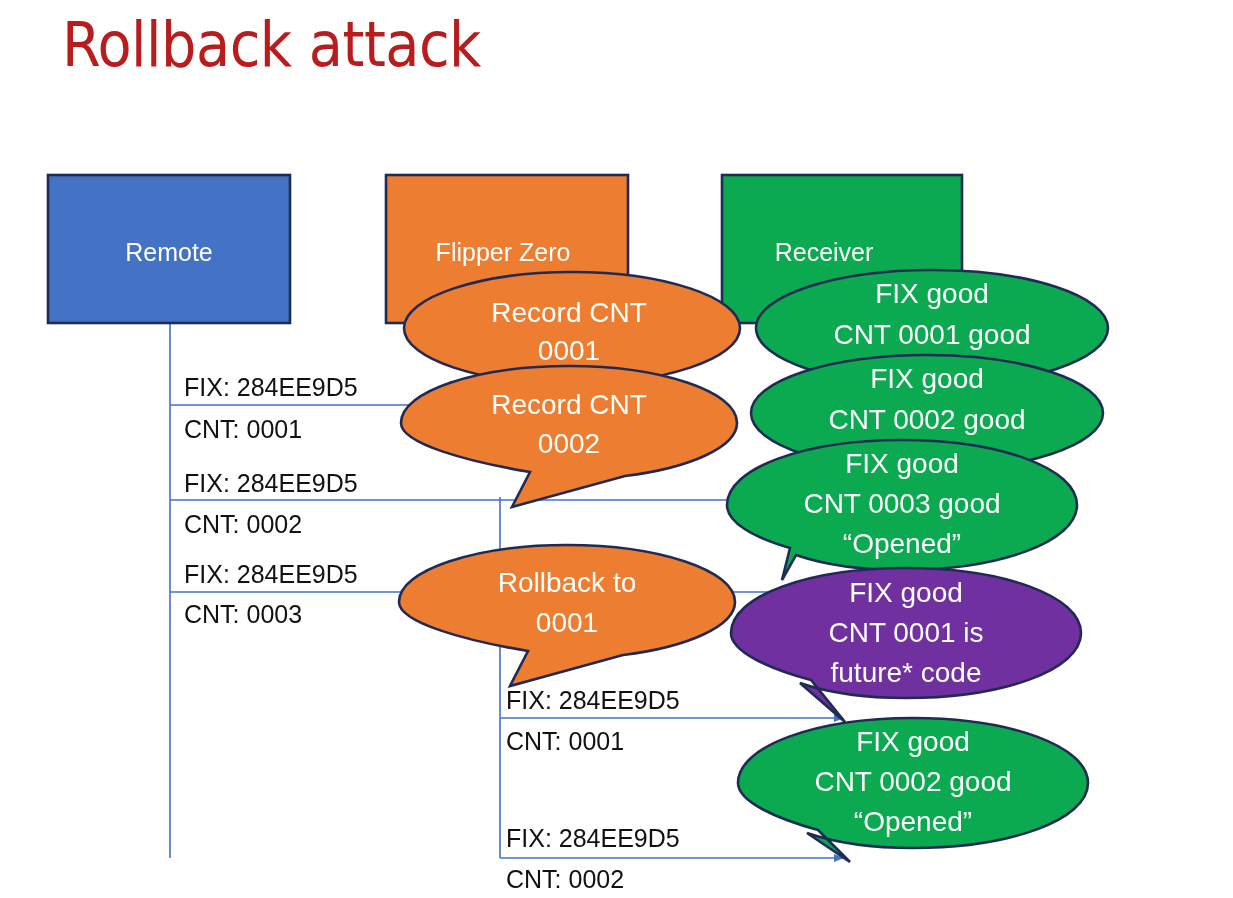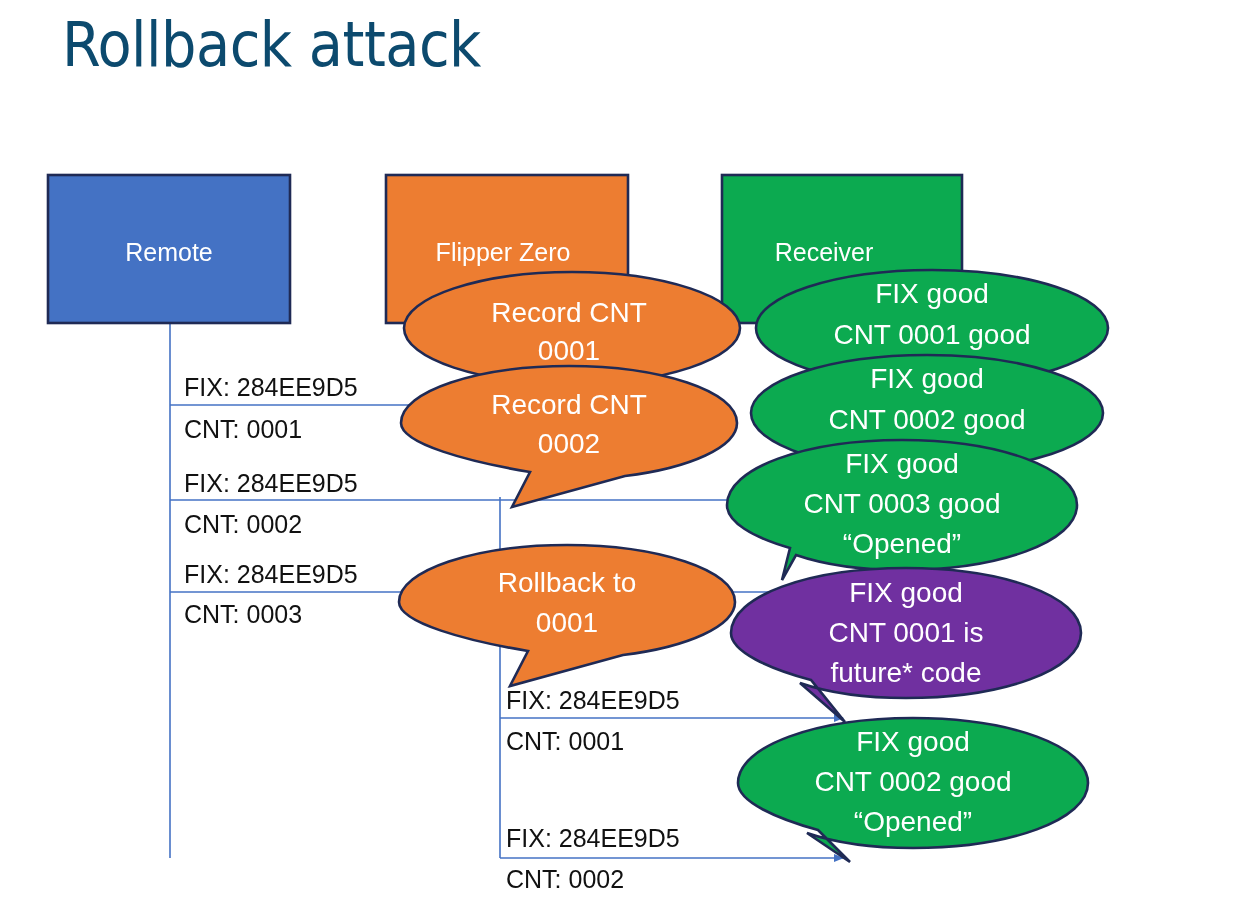--- a/index.html
+++ b/index.html
@@ -16,21 +16,21 @@
     height: 898px;
     background: #ffffff;
     overflow: hidden;
   }
   #slide-title {
     position: absolute;
     left: 62px;
     top: 8px;
     font-size: 62px;
     font-weight: 300;
-    color: #0c4a6e;
+    color: #b91c1c;
     letter-spacing: -0.5px;
     font-family: "DejaVu Sans Condensed", "Liberation Sans", sans-serif;
     white-space: nowrap;
   }
   svg.diagram {
     position: absolute;
     left: 0;
     top: 0;
     width: 1233px;
     height: 898px;

